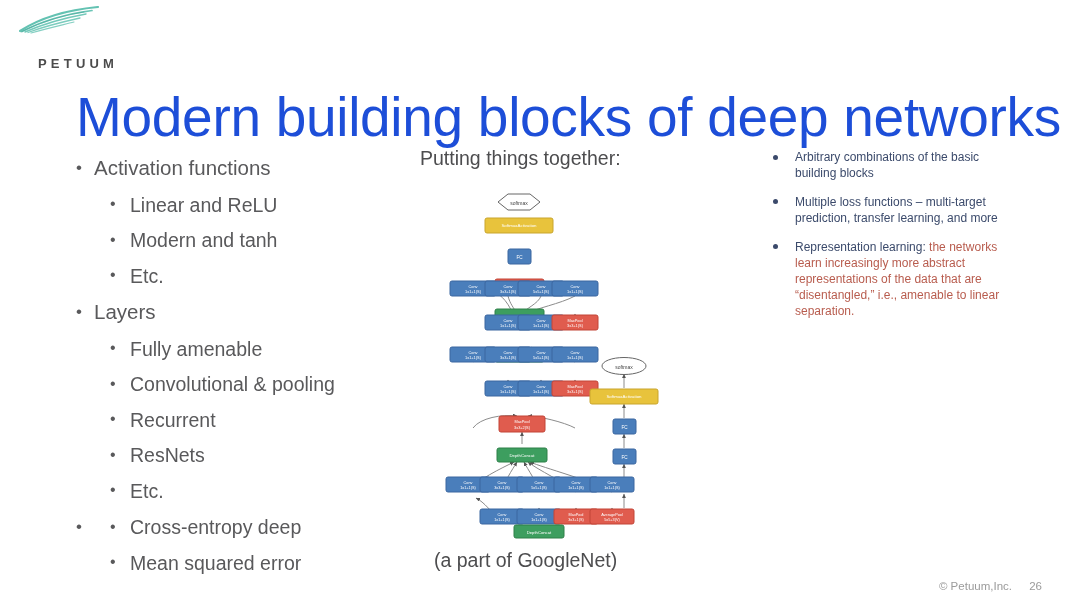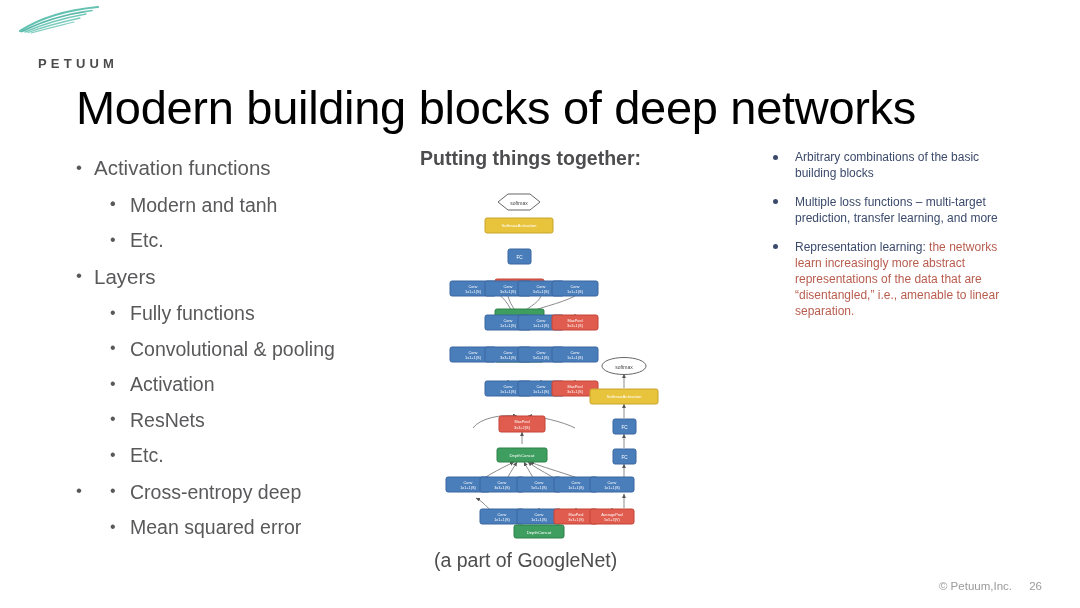--- a/index.html
+++ b/index.html
@@ -44,23 +44,23 @@
     color: #4b4b4b;
     font-family: "Liberation Sans", sans-serif;
     margin-top: 24px;
   }
 
   
   #title {
     position: absolute;
     left: 76px;
     top: 52px;
-    font-size: 47px;
+    font-size: 55px;
     line-height: 1.05;
-    color: #000000;
+    color: #1d4ed8;
     font-weight: 400;
     letter-spacing: -0.3px;
     white-space: nowrap;
     font-family: "Liberation Sans", sans-serif;
   }
 
   
   #left-col {
     position: absolute;
     left: 74px;
@@ -104,21 +104,20 @@
   }
 
   
   #center-heading {
     position: absolute;
     left: 420px;
     top: 147px;
     font-size: 19.5px;
     color: #4d4d4f;
     white-space: nowrap;
-    font-weight: bold;
   }
   #diagram-wrap {
     position: absolute;
     left: 440px;
     top: 172px;
     width: 240px;
     height: 368px;
   }
   #diagram-svg { display: block; }
   #center-caption {
@@ -185,27 +184,27 @@
         <path d="M3 26 C 20 17, 42 10, 66 6" stroke-width="0.8"></path>
       </g>
     </svg>
     <div id="logo-word">PETUUM</div>
   </div>
 
   <h1 id="title">Modern building blocks of deep networks</h1>
 
   <div id="left-col">
     <div class="l1"><span class="bullet">•</span><span>Activation functions</span></div>
-    <div class="l2"><span class="bullet">•</span></div>
+    <div class="l2"><span class="bullet">•</span><span>Linear and ReLU</span></div>
     <div class="l2"><span class="bullet">•</span><span>Modern and tanh</span></div>
     <div class="l2"><span class="bullet">•</span><span>Etc.</span></div>
     <div class="l1"><span class="bullet">•</span><span>Layers</span></div>
-    <div class="l2"><span class="bullet">•</span><span>Fully functions</span></div>
+    <div class="l2"><span class="bullet">•</span><span>Fully amenable</span></div>
     <div class="l2"><span class="bullet">•</span><span>Convolutional &amp; pooling</span></div>
-    <div class="l2"><span class="bullet">•</span><span>Activation</span></div>
+    <div class="l2"><span class="bullet">•</span><span>Recurrent</span></div>
     <div class="l2"><span class="bullet">•</span><span>ResNets</span></div>
     <div class="l2"><span class="bullet">•</span><span>Etc.</span></div>
     <div class="l1"><span class="bullet">•</span></div>
     <div class="l2"><span class="bullet">•</span><span>Cross-entropy deep</span></div>
     <div class="l2"><span class="bullet">•</span><span>Mean squared error</span></div>
 
   </div>
 
   <div id="center-heading">Putting things together:</div>
 

